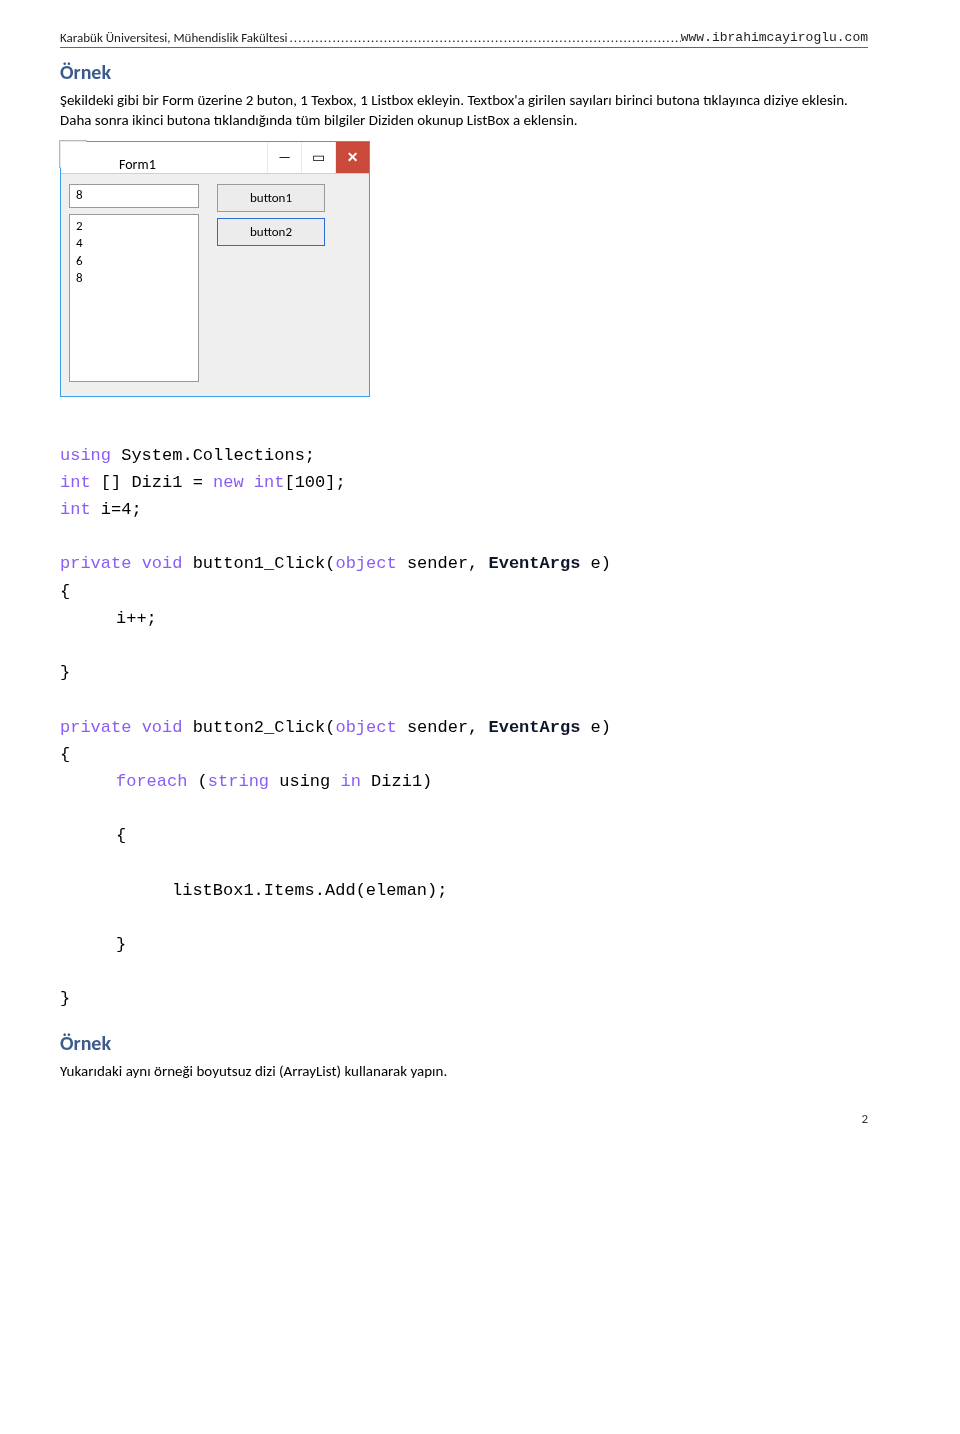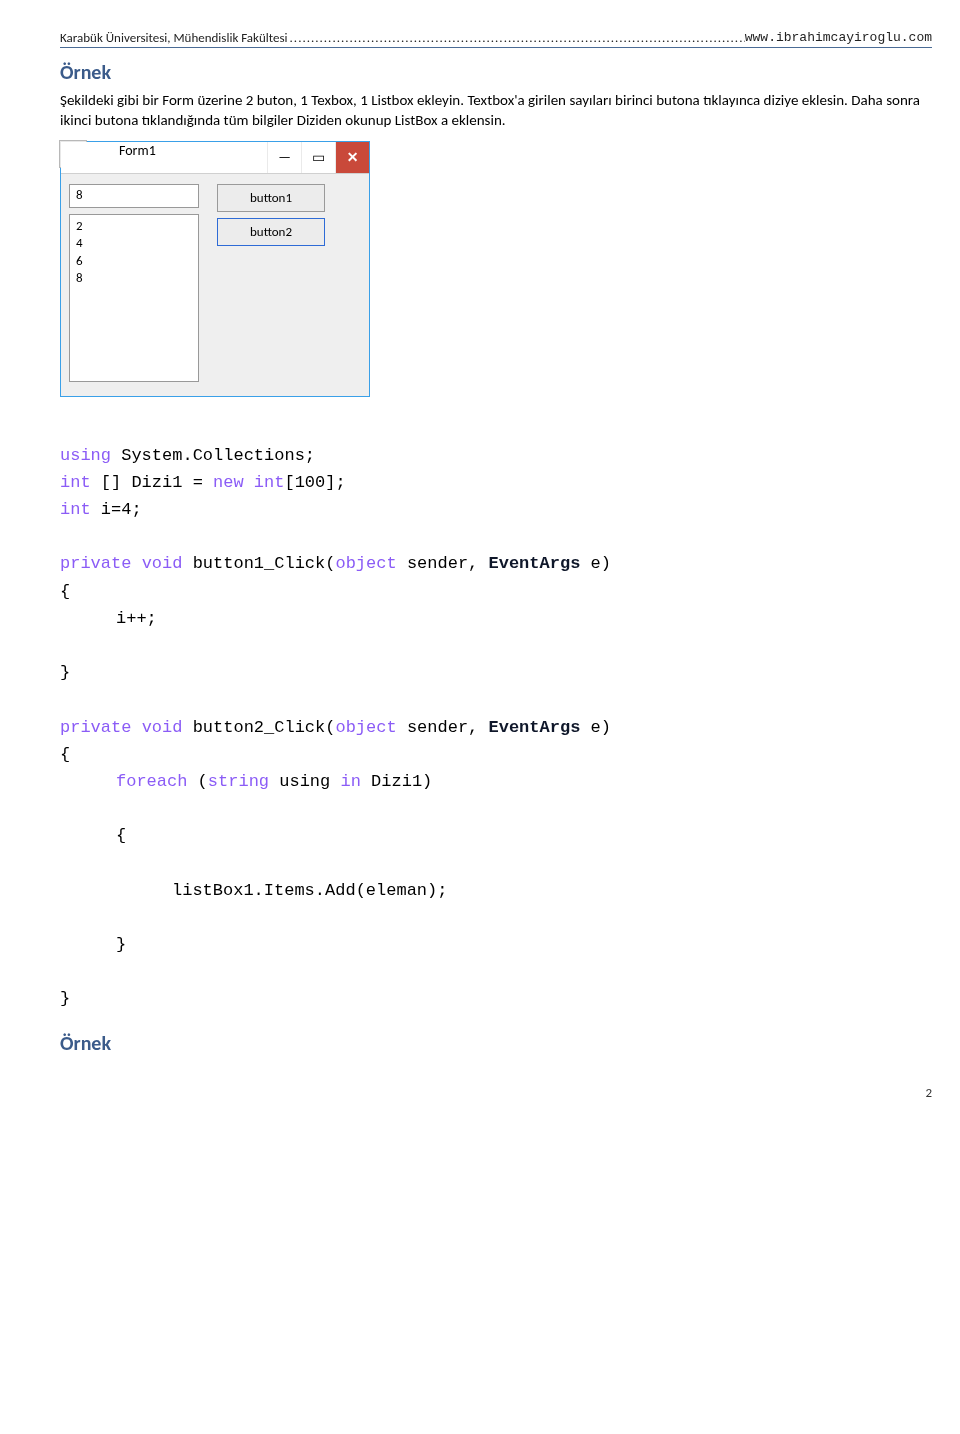--- a/index.html
+++ b/index.html
@@ -5,21 +5,21 @@
   * { box-sizing: border-box; }
   body {
     margin: 0;
     padding: 0;
     background: #fff;
     font-family: Calibri, Arial, sans-serif;
     color: #000;
     width: 960px;
   }
   .page {
-    padding: 30px 28px 20px 60px;
+    padding: 30px 92px 20px 60px;
   }
   .hdr {
     border-bottom: 1.5px solid #4a6b95;
     padding-bottom: 2px;
     margin-bottom: 12px;
     font-size: 13px;
     color: #222;
     display: flex;
     justify-content: space-between;
     white-space: nowrap;
@@ -51,21 +51,21 @@
     left: -2px; top: -2px;
     width: 28px; height: 28px;
     background: #e8e8e8;
     border: 1px solid #b8b8b8;
     display: flex; align-items: center; justify-content: center;
   }
   .form-titlebar {
     height: 32px;
     background: #fff;
     display: flex;
-    align-items: flex-start;
+    align-items: flex-end;
     padding-left: 58px;
     font-size: 14px;
     border-bottom: 1px solid #d0d0d0;
     position: relative;
   }
   .tb-title { flex: 1; }
   .tb-btns { display: flex; height: 100%; }
   .tb-btn {
     width: 34px; height: 31px;
     display: flex; align-items: center; justify-content: center;
@@ -180,15 +180,16 @@
 <span><span class="kw">private</span><span> </span><span class="kw">void</span><span> button2_Click(</span><span class="kw">object</span><span> sender, </span><span class="type">EventArgs</span><span> e)</span></span>
 <span>{</span>
 <span class="indent1b"><span class="kw">foreach</span><span> (</span><span class="kw">string</span><span> using </span><span class="kw">in</span><span> Dizi1)</span></span>
 <span class="indent1b">{</span>
 <span class="indent2">listBox1.Items.Add(eleman);</span>
 <span class="indent1b">}</span>
 <span>}</span>
 </div>
 
   <h2 class="heading">Örnek</h2>
+  <p class="para">Yukarıdaki aynı örneği boyutsuz dizi (ArrayList) kullanarak yapın.</p>
 
   <div class="pagenum">2</div>
 </div>
 
 </body></html>

